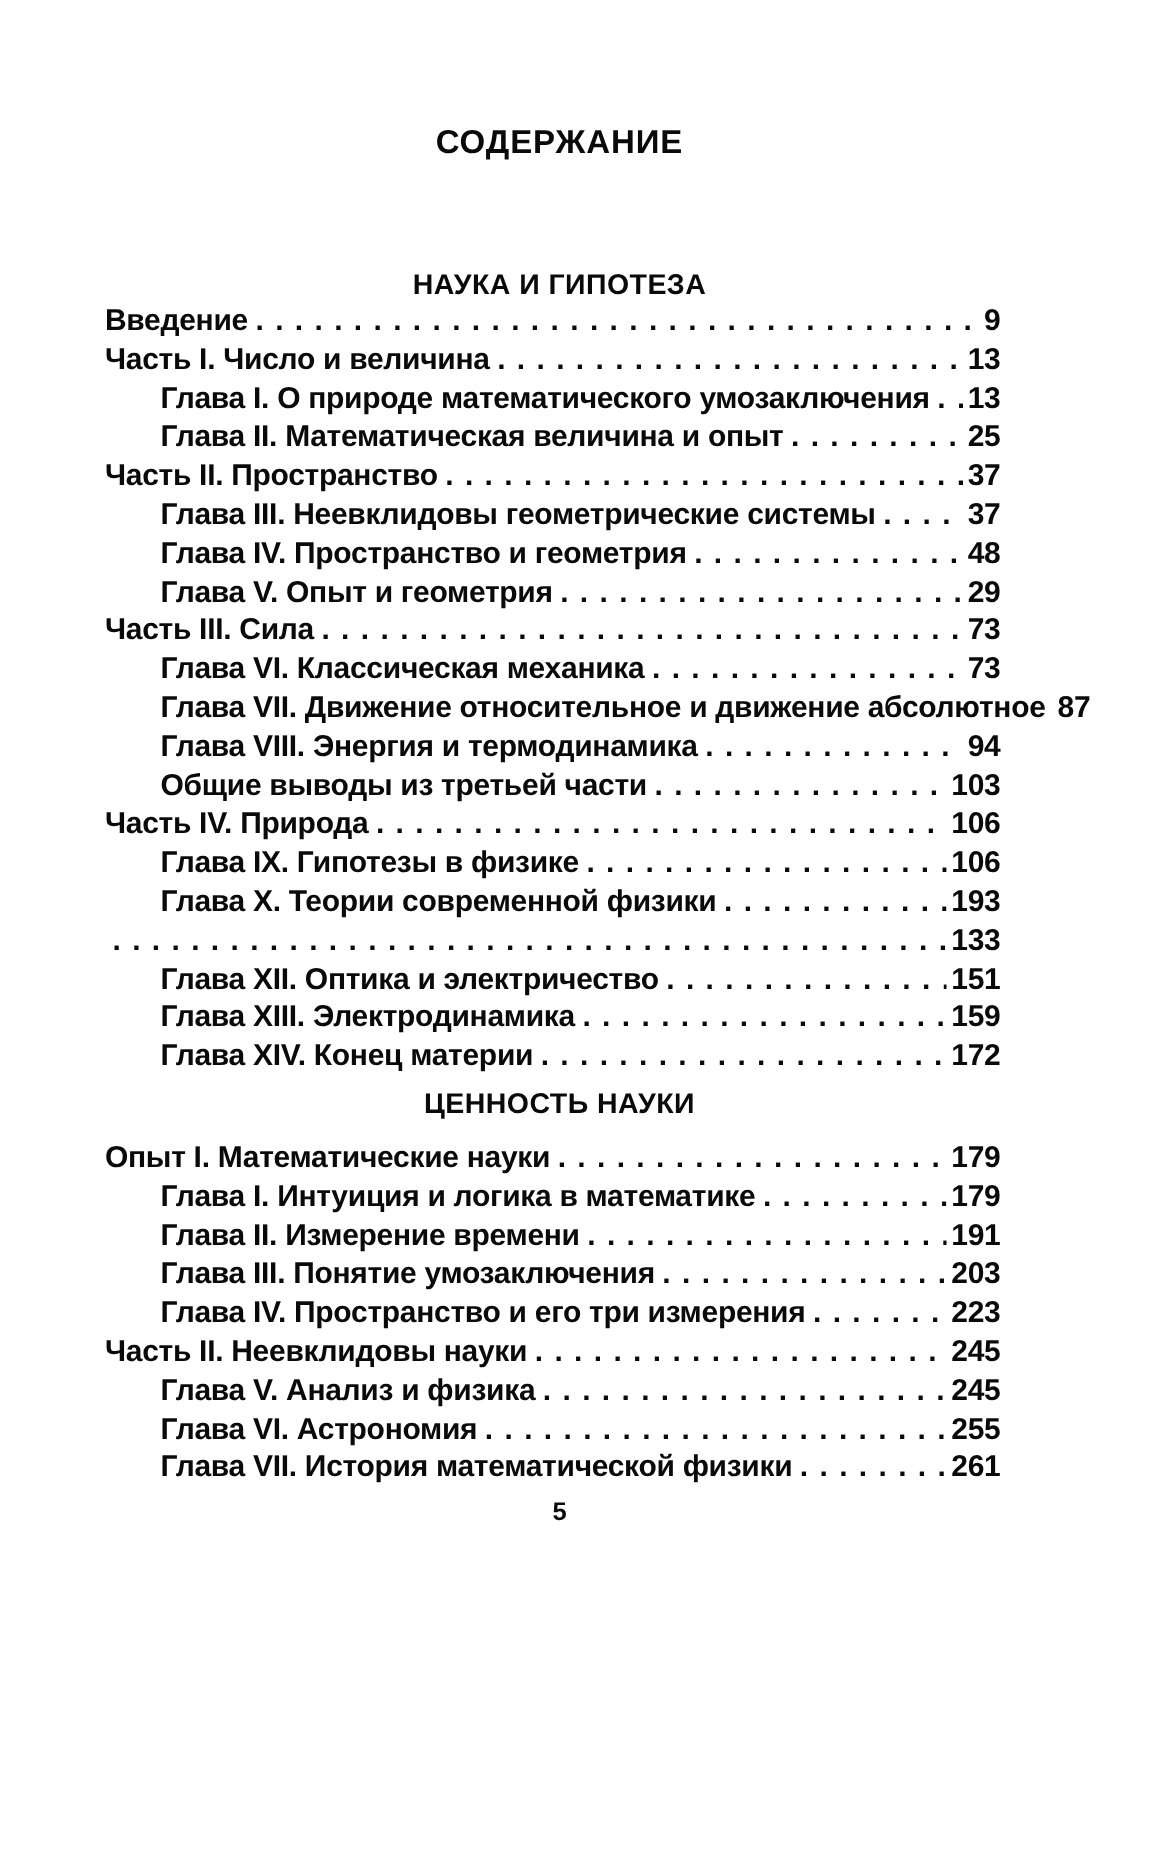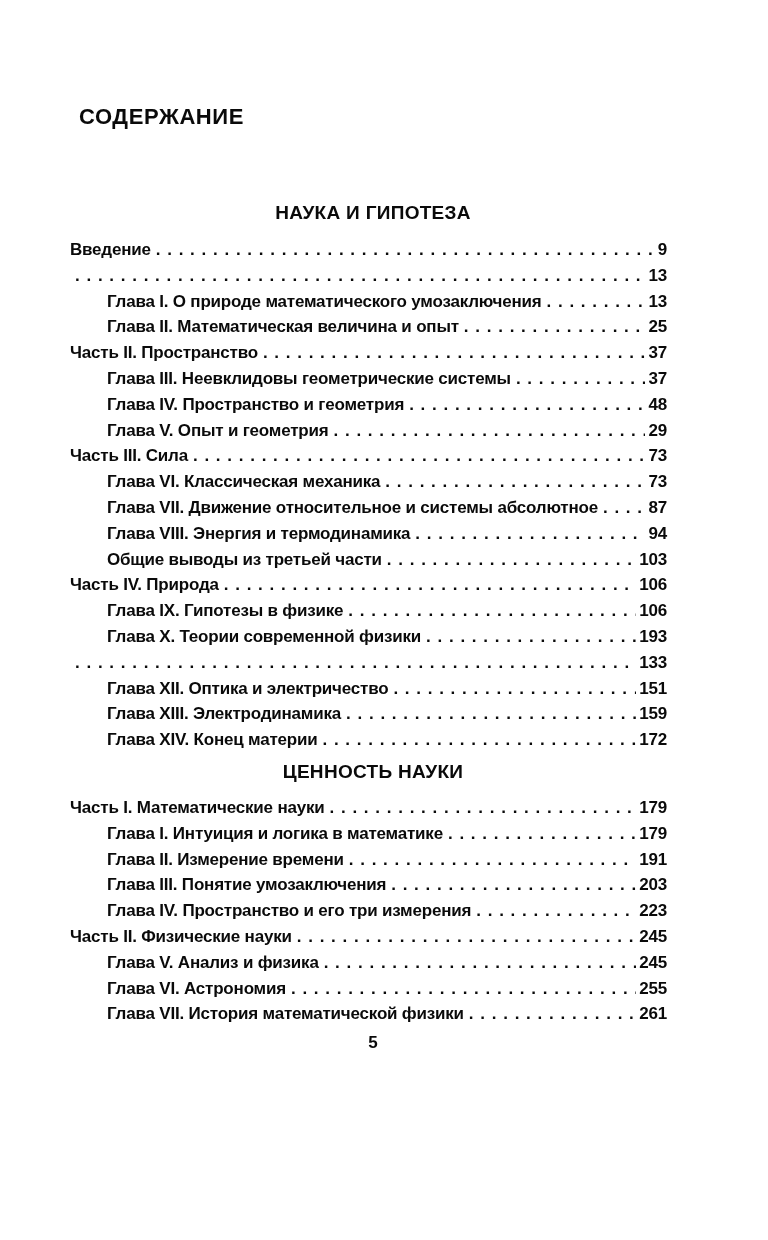--- a/index.html
+++ b/index.html
@@ -18,41 +18,42 @@
     overflow: hidden;
   }
   .content {
     position: absolute;
     left: 70px;
     top: 0;
     width: 597px;
   }
   .title {
     margin: 0;
-    padding-top: 104px;
+    padding-top: 82px;
     font-size: 22px;
     line-height: 26px;
+    text-align: center;
     text-indent: 9px;
     letter-spacing: 0.6px;
   }
   .toc-section h2 {
     margin: 0;
     font-size: 19px;
     line-height: 22px;
     text-align: center;
     text-indent: 9px;
     letter-spacing: 0.3px;
   }
-  .toc-section:nth-of-type(1) h2 { margin-top: 72px; margin-bottom: 13px; }
+  .toc-section:nth-of-type(1) h2 { margin-top: 72px; }
   .toc-section:nth-of-type(2) h2 { margin-top: 8px;  margin-bottom: 12px; }
   .rows { }
   .row {
     display: flex;
     align-items: baseline;
-    font-size: 17px;
+    font-size: 20px;
     line-height: 25.8px;
     letter-spacing: -0.2px;
     white-space: nowrap;
   }
   .row .label { flex: 0 0 auto; }
   .row.indent .label { padding-left: 37px; }
   .row .leader {
     flex: 1 1 auto;
     overflow: hidden;
     white-space: nowrap;
@@ -81,20 +82,21 @@
     <div id="sections">
         <section class="toc-section">
           <h2>НАУКА И ГИПОТЕЗА</h2>
           <div class="rows">
             <div class="row">
               <span class="label">Введение</span>
               <span class="leader">. . . . . . . . . . . . . . . . . . . . . . . . . . . . . . . . . . . . . . . . . . . . . . . . . . . . . . . . . . . . . . . . . . . . . . . . . . . . . . . . . . . . . . . . . . </span>
               <span class="pg">9</span>
             </div>
             <div class="row">
+              <span class="label">Часть I. Число и величина</span>
               <span class="leader">. . . . . . . . . . . . . . . . . . . . . . . . . . . . . . . . . . . . . . . . . . . . . . . . . . . . . . . . . . . . . . . . . . . . . . . . . . . . . . . . . . . . . . . . . . </span>
               <span class="pg">13</span>
             </div>
             <div class="row indent">
               <span class="label">Глава I. О природе математического умозаключения</span>
               <span class="leader">. . . . . . . . . . . . . . . . . . . . . . . . . . . . . . . . . . . . . . . . . . . . . . . . . . . . . . . . . . . . . . . . . . . . . . . . . . . . . . . . . . . . . . . . . . </span>
               <span class="pg">13</span>
             </div>
             <div class="row indent">
               <span class="label">Глава II. Математическая величина и опыт</span>
@@ -125,21 +127,21 @@
               <span class="label">Часть III. Сила</span>
               <span class="leader">. . . . . . . . . . . . . . . . . . . . . . . . . . . . . . . . . . . . . . . . . . . . . . . . . . . . . . . . . . . . . . . . . . . . . . . . . . . . . . . . . . . . . . . . . . </span>
               <span class="pg">73</span>
             </div>
             <div class="row indent">
               <span class="label">Глава VI. Классическая механика</span>
               <span class="leader">. . . . . . . . . . . . . . . . . . . . . . . . . . . . . . . . . . . . . . . . . . . . . . . . . . . . . . . . . . . . . . . . . . . . . . . . . . . . . . . . . . . . . . . . . . </span>
               <span class="pg">73</span>
             </div>
             <div class="row indent">
-              <span class="label">Глава VII. Движение относительное и системы абсолютное</span>
+              <span class="label">Глава VII. Движение относительное и движение абсолютное</span>
               <span class="leader">. . . . . . . . . . . . . . . . . . . . . . . . . . . . . . . . . . . . . . . . . . . . . . . . . . . . . . . . . . . . . . . . . . . . . . . . . . . . . . . . . . . . . . . . . . </span>
               <span class="pg">87</span>
             </div>
             <div class="row indent">
               <span class="label">Глава VIII. Энергия и термодинамика</span>
               <span class="leader">. . . . . . . . . . . . . . . . . . . . . . . . . . . . . . . . . . . . . . . . . . . . . . . . . . . . . . . . . . . . . . . . . . . . . . . . . . . . . . . . . . . . . . . . . . </span>
               <span class="pg">94</span>
             </div>
             <div class="row indent">
               <span class="label">Общие выводы из третьей части</span>
@@ -179,21 +181,21 @@
               <span class="label">Глава XIV. Конец материи</span>
               <span class="leader">. . . . . . . . . . . . . . . . . . . . . . . . . . . . . . . . . . . . . . . . . . . . . . . . . . . . . . . . . . . . . . . . . . . . . . . . . . . . . . . . . . . . . . . . . . </span>
               <span class="pg">172</span>
             </div>
           </div>
         </section>
         <section class="toc-section">
           <h2>ЦЕННОСТЬ НАУКИ</h2>
           <div class="rows">
             <div class="row">
-              <span class="label">Часть I. Математические науки</span>
+              <span class="label">Опыт I. Математические науки</span>
               <span class="leader">. . . . . . . . . . . . . . . . . . . . . . . . . . . . . . . . . . . . . . . . . . . . . . . . . . . . . . . . . . . . . . . . . . . . . . . . . . . . . . . . . . . . . . . . . . </span>
               <span class="pg">179</span>
             </div>
             <div class="row indent">
               <span class="label">Глава I. Интуиция и логика в математике</span>
               <span class="leader">. . . . . . . . . . . . . . . . . . . . . . . . . . . . . . . . . . . . . . . . . . . . . . . . . . . . . . . . . . . . . . . . . . . . . . . . . . . . . . . . . . . . . . . . . . </span>
               <span class="pg">179</span>
             </div>
             <div class="row indent">
               <span class="label">Глава II. Измерение времени</span>
@@ -204,21 +206,21 @@
               <span class="label">Глава III. Понятие умозаключения</span>
               <span class="leader">. . . . . . . . . . . . . . . . . . . . . . . . . . . . . . . . . . . . . . . . . . . . . . . . . . . . . . . . . . . . . . . . . . . . . . . . . . . . . . . . . . . . . . . . . . </span>
               <span class="pg">203</span>
             </div>
             <div class="row indent">
               <span class="label">Глава IV. Пространство и его три измерения</span>
               <span class="leader">. . . . . . . . . . . . . . . . . . . . . . . . . . . . . . . . . . . . . . . . . . . . . . . . . . . . . . . . . . . . . . . . . . . . . . . . . . . . . . . . . . . . . . . . . . </span>
               <span class="pg">223</span>
             </div>
             <div class="row">
-              <span class="label">Часть II. Физические науки</span>
+              <span class="label">Часть II. Неевклидовы науки</span>
               <span class="leader">. . . . . . . . . . . . . . . . . . . . . . . . . . . . . . . . . . . . . . . . . . . . . . . . . . . . . . . . . . . . . . . . . . . . . . . . . . . . . . . . . . . . . . . . . . </span>
               <span class="pg">245</span>
             </div>
             <div class="row indent">
               <span class="label">Глава V. Анализ и физика</span>
               <span class="leader">. . . . . . . . . . . . . . . . . . . . . . . . . . . . . . . . . . . . . . . . . . . . . . . . . . . . . . . . . . . . . . . . . . . . . . . . . . . . . . . . . . . . . . . . . . </span>
               <span class="pg">245</span>
             </div>
             <div class="row indent">
               <span class="label">Глава VI. Астрономия</span>

